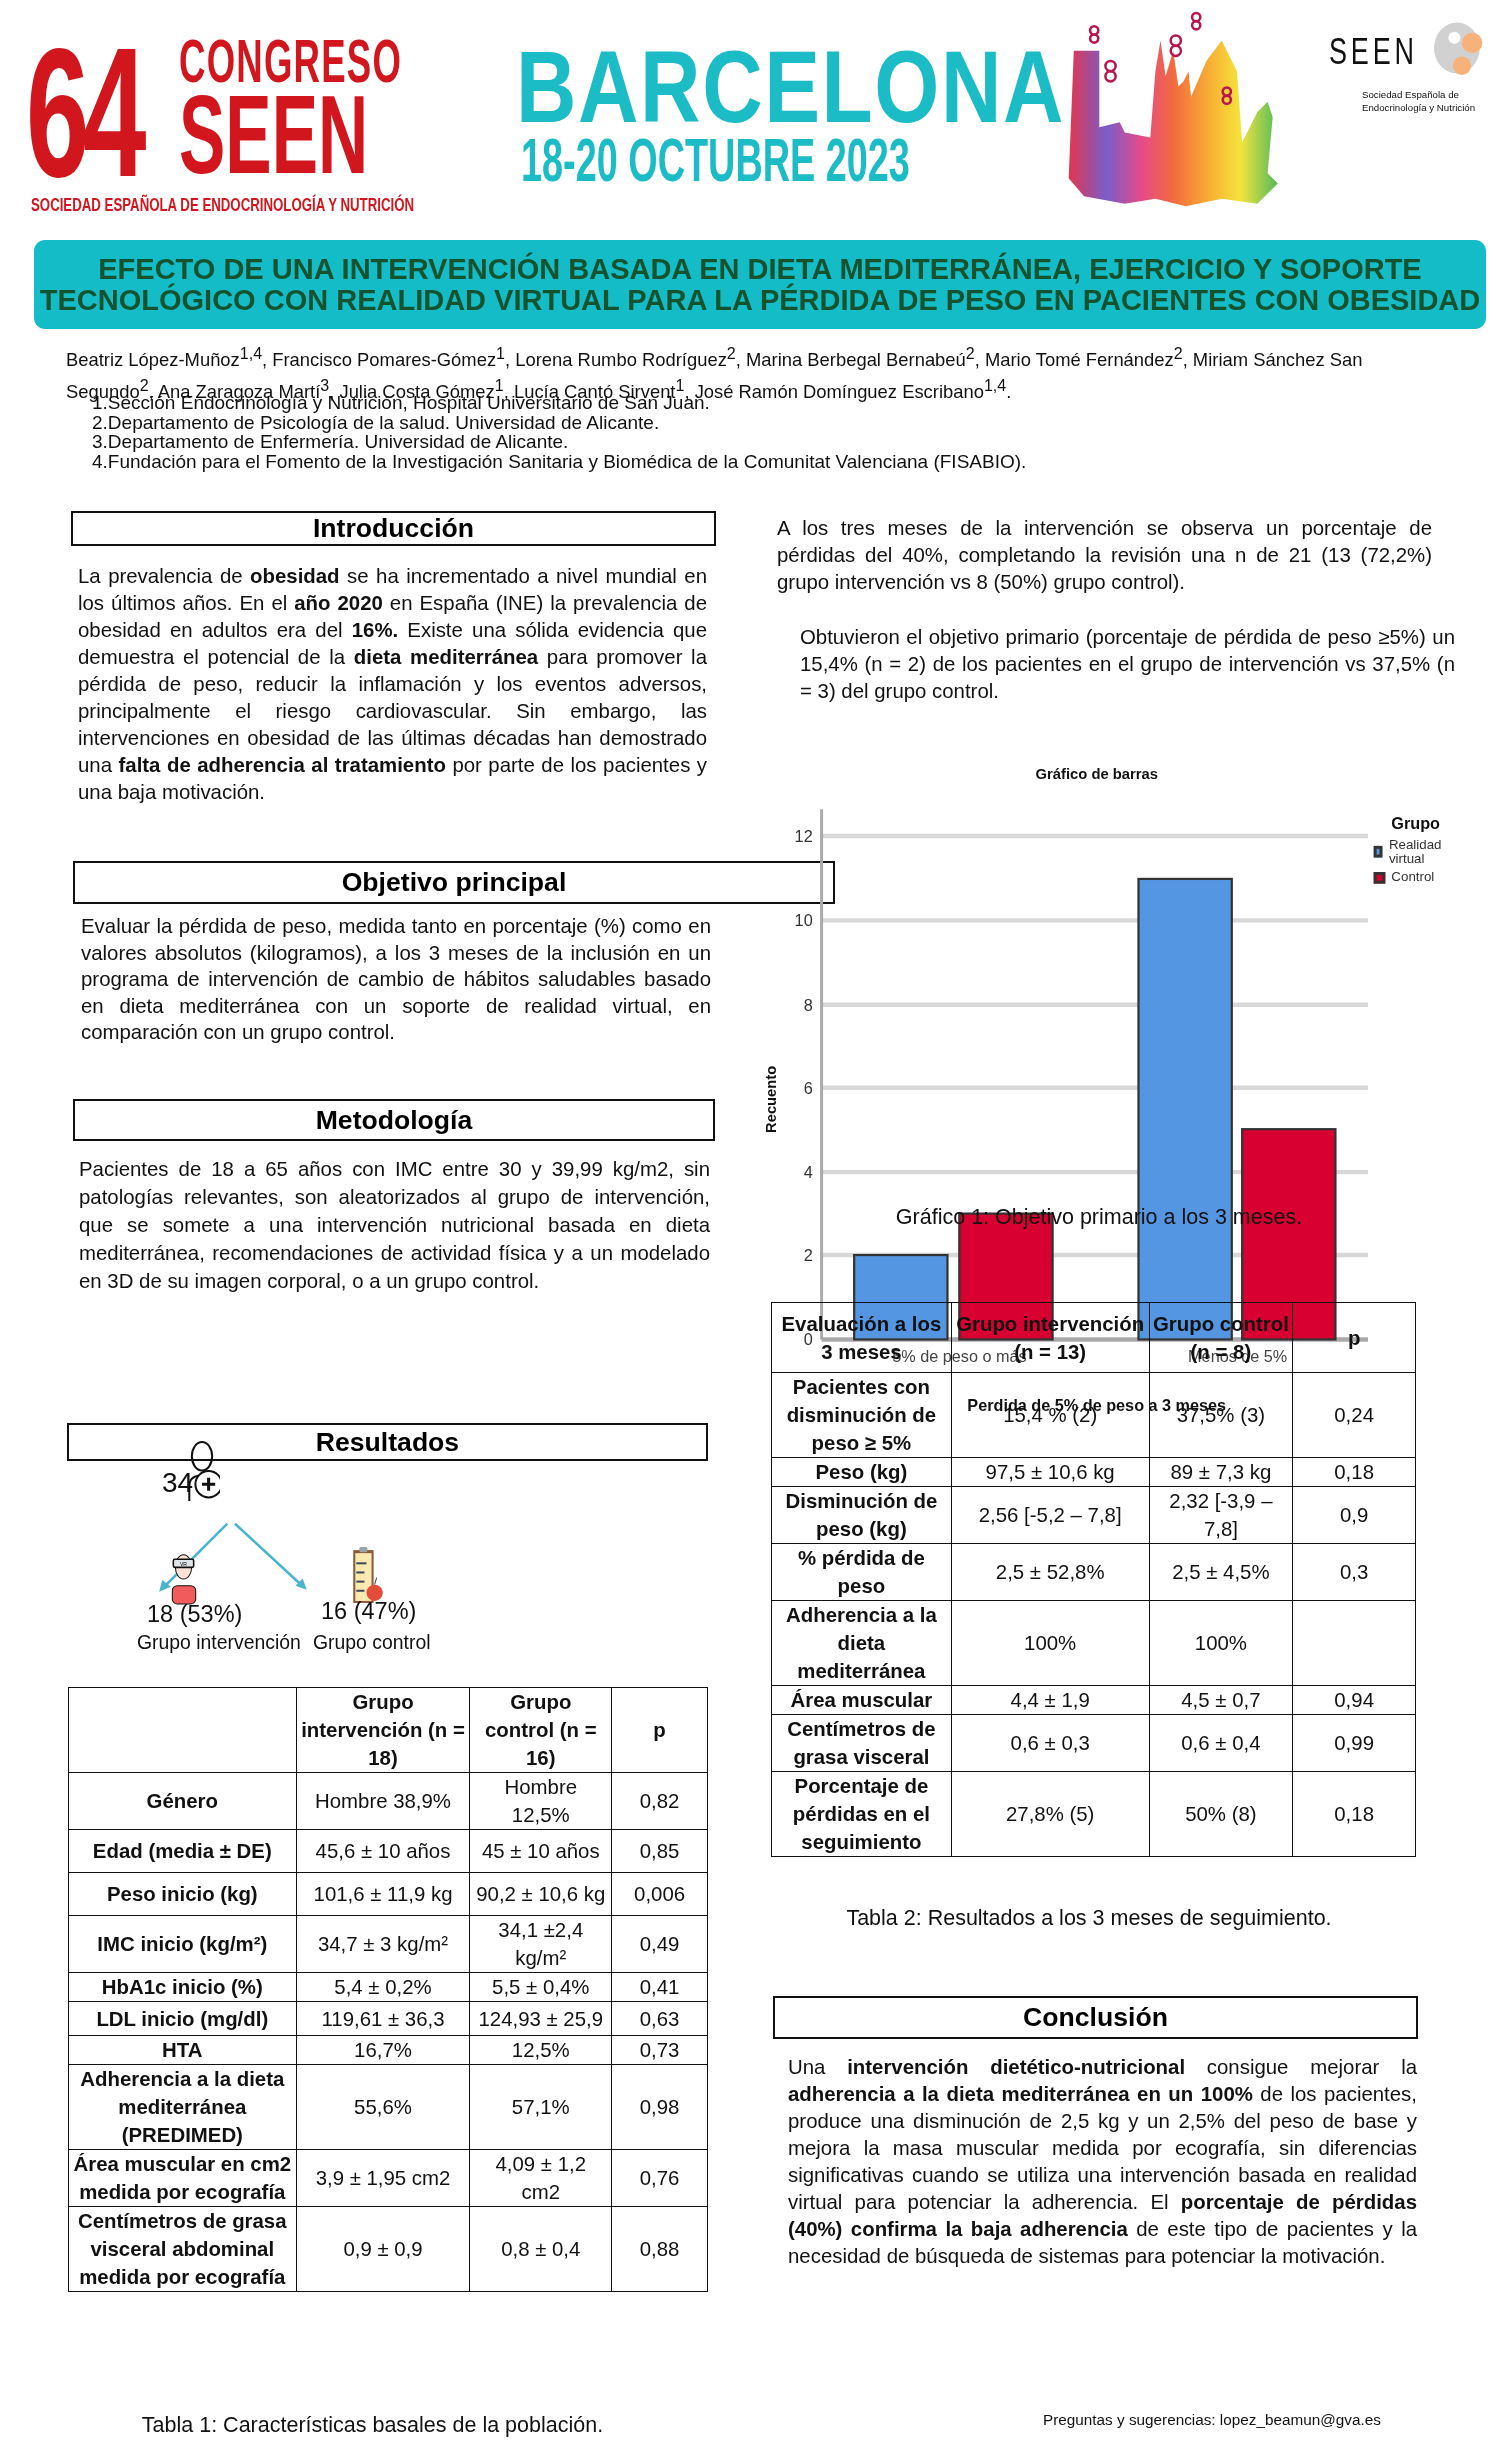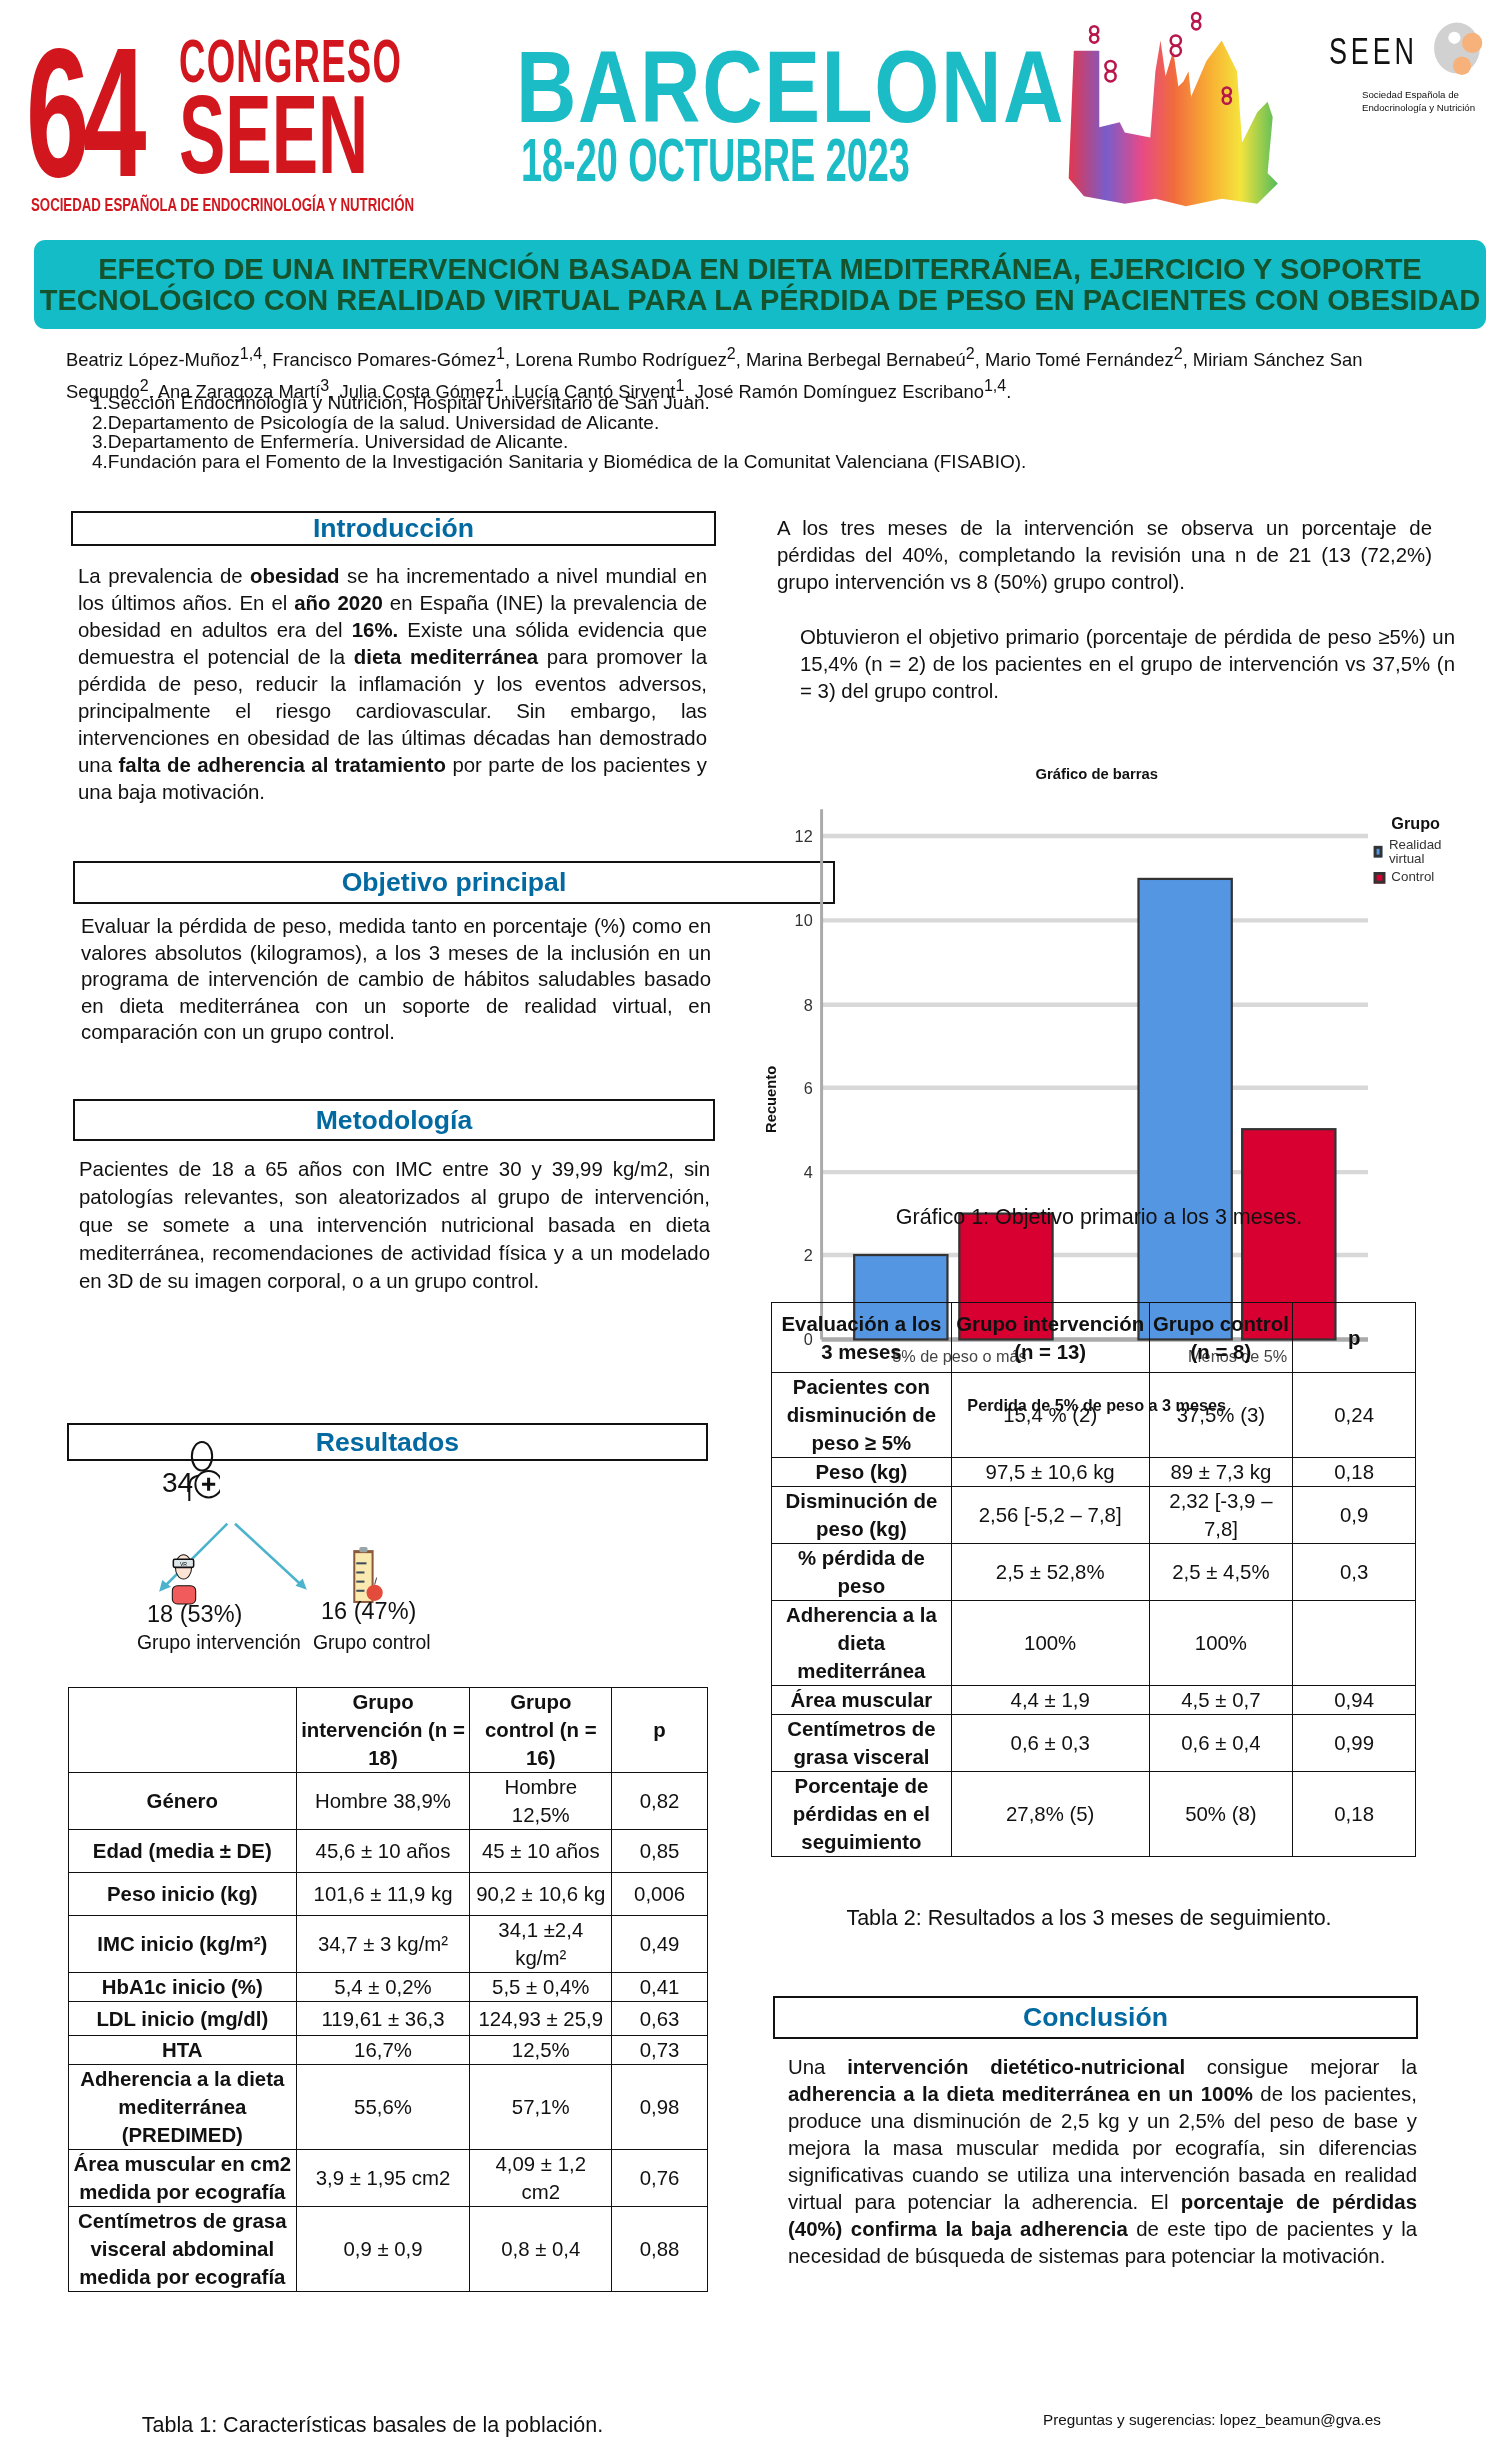--- a/index.html
+++ b/index.html
@@ -24,21 +24,21 @@
 
   
   .banner { left: 34px; top: 240px; width: 1452px; height: 89px; background: #14bcc8; border-radius: 11.2px; display: flex; flex-direction: column; align-items: center; justify-content: center; }
   .banner .t { color: #14532d; font-weight: 700; font-size: 29px; line-height: 31px; text-align: center; white-space: nowrap; }
 
   .authors { left: 66px; top: 341px; width: 1380px; font-size: 18.4px; line-height: 25.6px; }
   .authors sup { font-size: 16px; }
   .affils { left: 92px; top: 393px; font-size: 19px; line-height: 19.7px; }
 
   
-  .sec { position: absolute; border: 2.6px solid #111; display: flex; align-items: center; justify-content: center; color: #0369a1; font-weight: 700; font-size: 26.6px; background: #fff; }
+  .sec { position: absolute; border: 2.6px solid #111; display: flex; align-items: center; justify-content: center; color: #000000; font-weight: 700; font-size: 26.6px; background: #fff; }
 
   .para { position: absolute; font-size: 20.4px; line-height: 27px; text-align: justify; }
   .para b { font-weight: 700; }
 
   .caption { position: absolute; font-size: 21.5px; text-align: center; }
 
   
   table.t1, table.t2 { position: absolute; border-collapse: collapse; font-size: 20.4px; }
   table.t1 td, table.t1 th, table.t2 td, table.t2 th { border: 1.5px solid #111; text-align: center; vertical-align: middle; padding: 0 3.1px; line-height: 28px; }
   th { font-weight: 700; }

